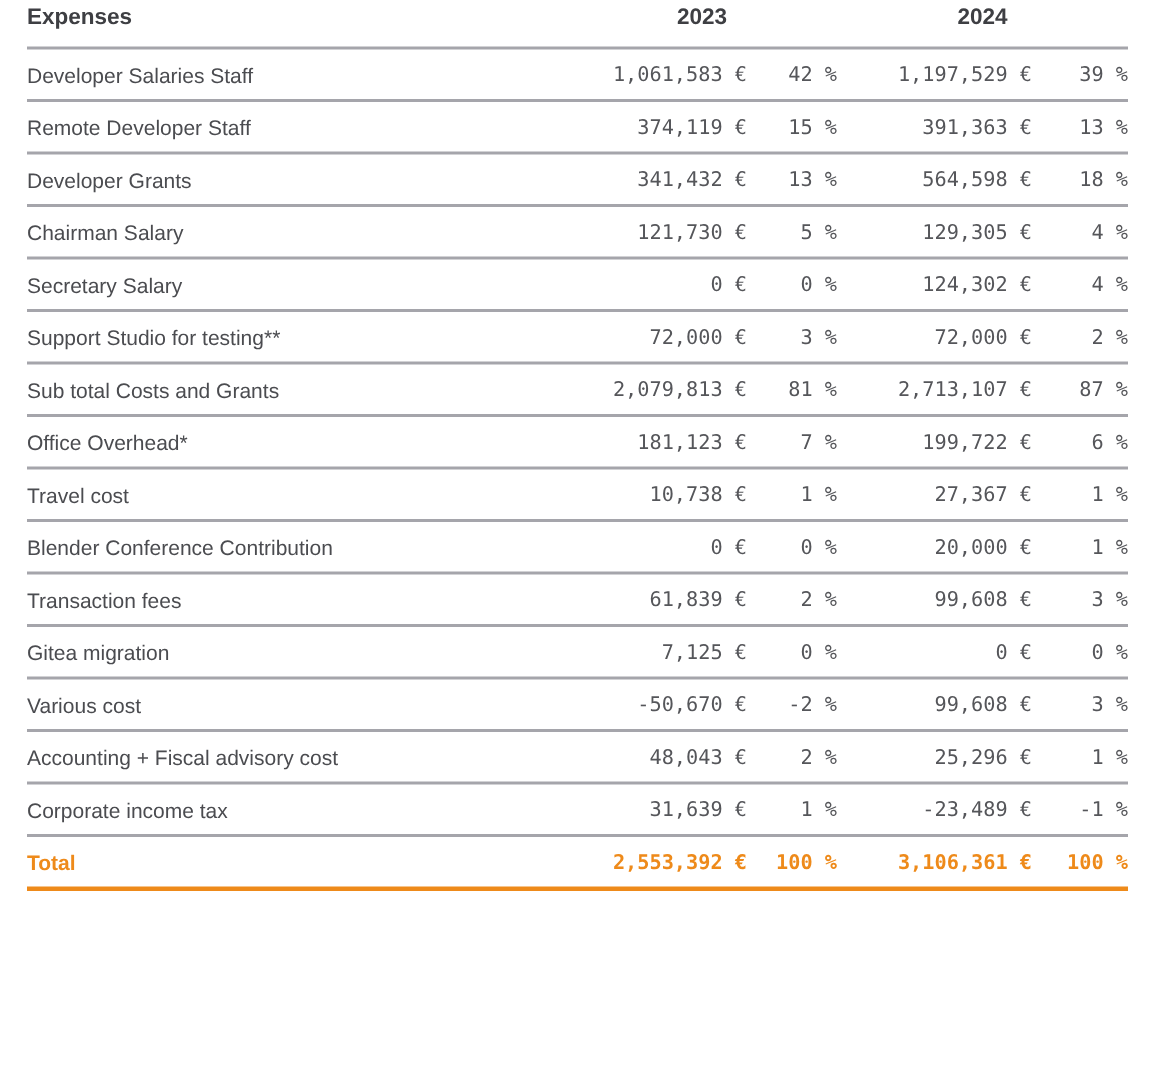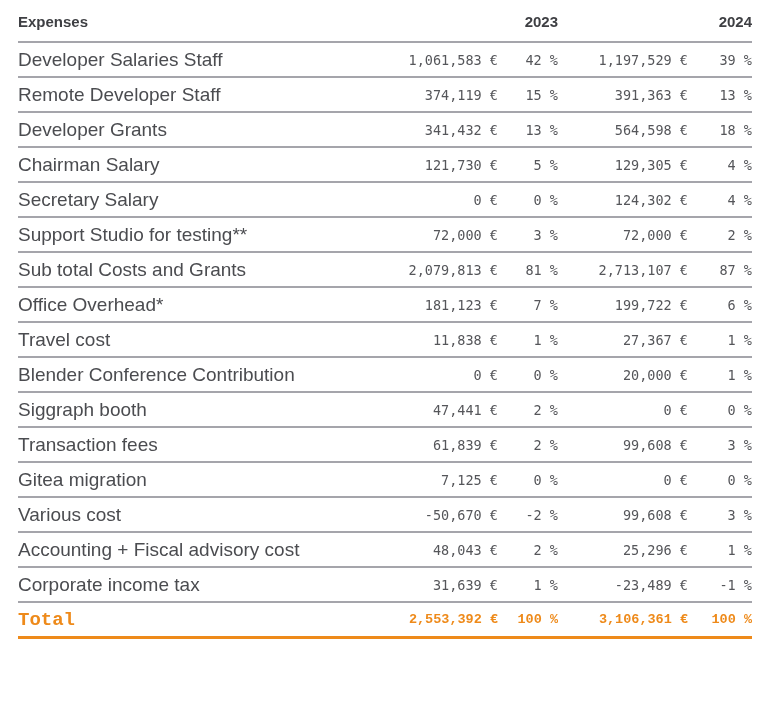--- a/index.html
+++ b/index.html
@@ -17,52 +17,51 @@
     font-family:"Liberation Sans",sans-serif;
     overflow:hidden;
   }
   table.expenses{
     width:100%;
     border-collapse:collapse;
     table-layout:fixed;
   }
   th{
     border-bottom:2px solid var(--border);
-    padding:13px 0 11px 0;
+    padding:3px 0 11px 0;
     font-size:15px;
     font-weight:bold;
     color:var(--head);
     vertical-align:bottom;
   }
   th.left{text-align:left;}
-  th.right{text-align:right;}
+  th.right{text-align:center;}
   td{
     border-bottom:2px solid var(--border);
     height:33px;
     padding:0;
     vertical-align:middle;
     white-space:nowrap;
     overflow:hidden;
   }
   td.label{
-    font-size:19px;
+    font-size:14px;
     color:var(--label);
     text-align:left;
   }
   td.num{
     font-family:"DejaVu Sans Mono","Liberation Mono",monospace;
     font-size:13.5px;
     color:var(--num);
     text-align:right;
   }
   tr.total-row td{
     border-bottom:3px solid var(--accent);
     color:var(--accent);
     font-weight:bold;
-    font-family:Liberation Mono, monospace;
   }
   tr.total-row td.label{color:var(--accent);}
   tr.total-row td.num{color:var(--accent);}
 </style>
 </head>
 <body>
 
 <div class="page">
   <table class="expenses">
     <colgroup>
@@ -131,38 +130,31 @@
       </tr>
       <tr>
         <td class="label">Office Overhead*</td>
         <td class="num">181,123 €</td>
         <td class="num">7 %</td>
         <td class="num">199,722 €</td>
         <td class="num">6 %</td>
       </tr>
       <tr>
         <td class="label">Travel cost</td>
-        <td class="num">11,838 €</td>
+        <td class="num">10,738 €</td>
         <td class="num">1 %</td>
         <td class="num">27,367 €</td>
         <td class="num">1 %</td>
       </tr>
       <tr>
         <td class="label">Blender Conference Contribution</td>
         <td class="num">0 €</td>
         <td class="num">0 %</td>
         <td class="num">20,000 €</td>
         <td class="num">1 %</td>
-      </tr>
-      <tr>
-        <td class="label">Siggraph booth</td>
-        <td class="num">47,441 €</td>
-        <td class="num">2 %</td>
-        <td class="num">0 €</td>
-        <td class="num">0 %</td>
       </tr>
       <tr>
         <td class="label">Transaction fees</td>
         <td class="num">61,839 €</td>
         <td class="num">2 %</td>
         <td class="num">99,608 €</td>
         <td class="num">3 %</td>
       </tr>
       <tr>
         <td class="label">Gitea migration</td>

